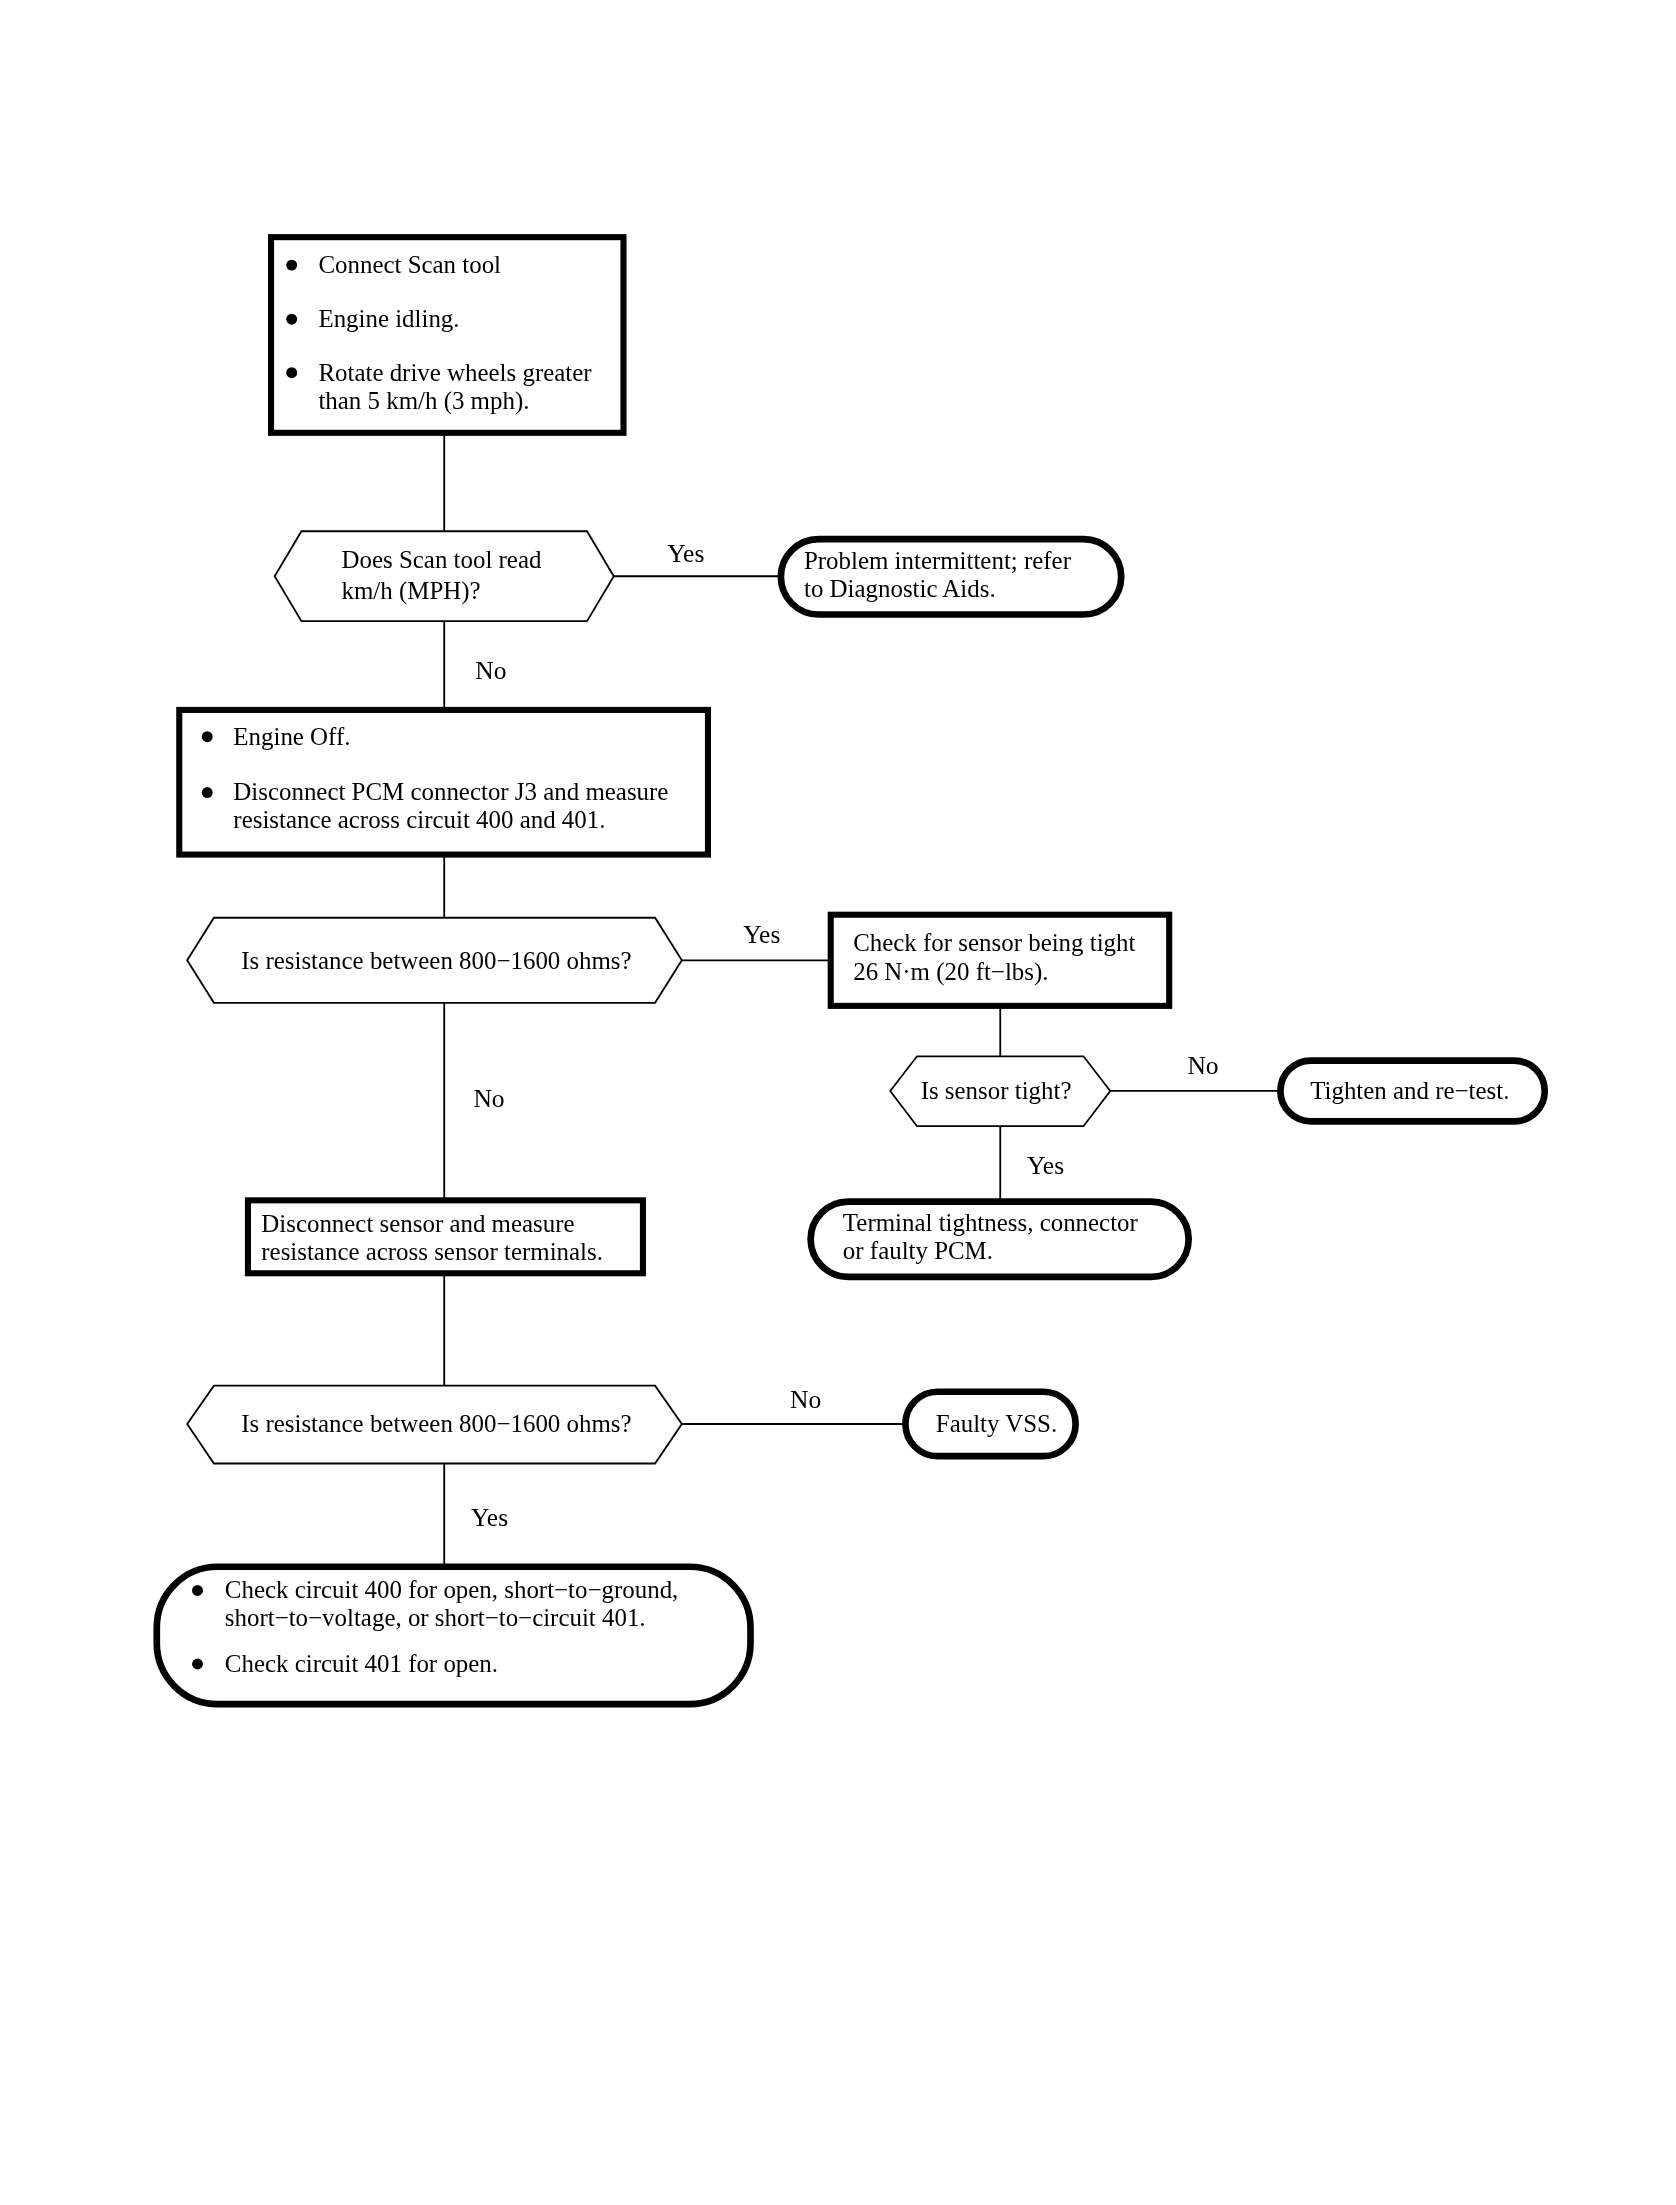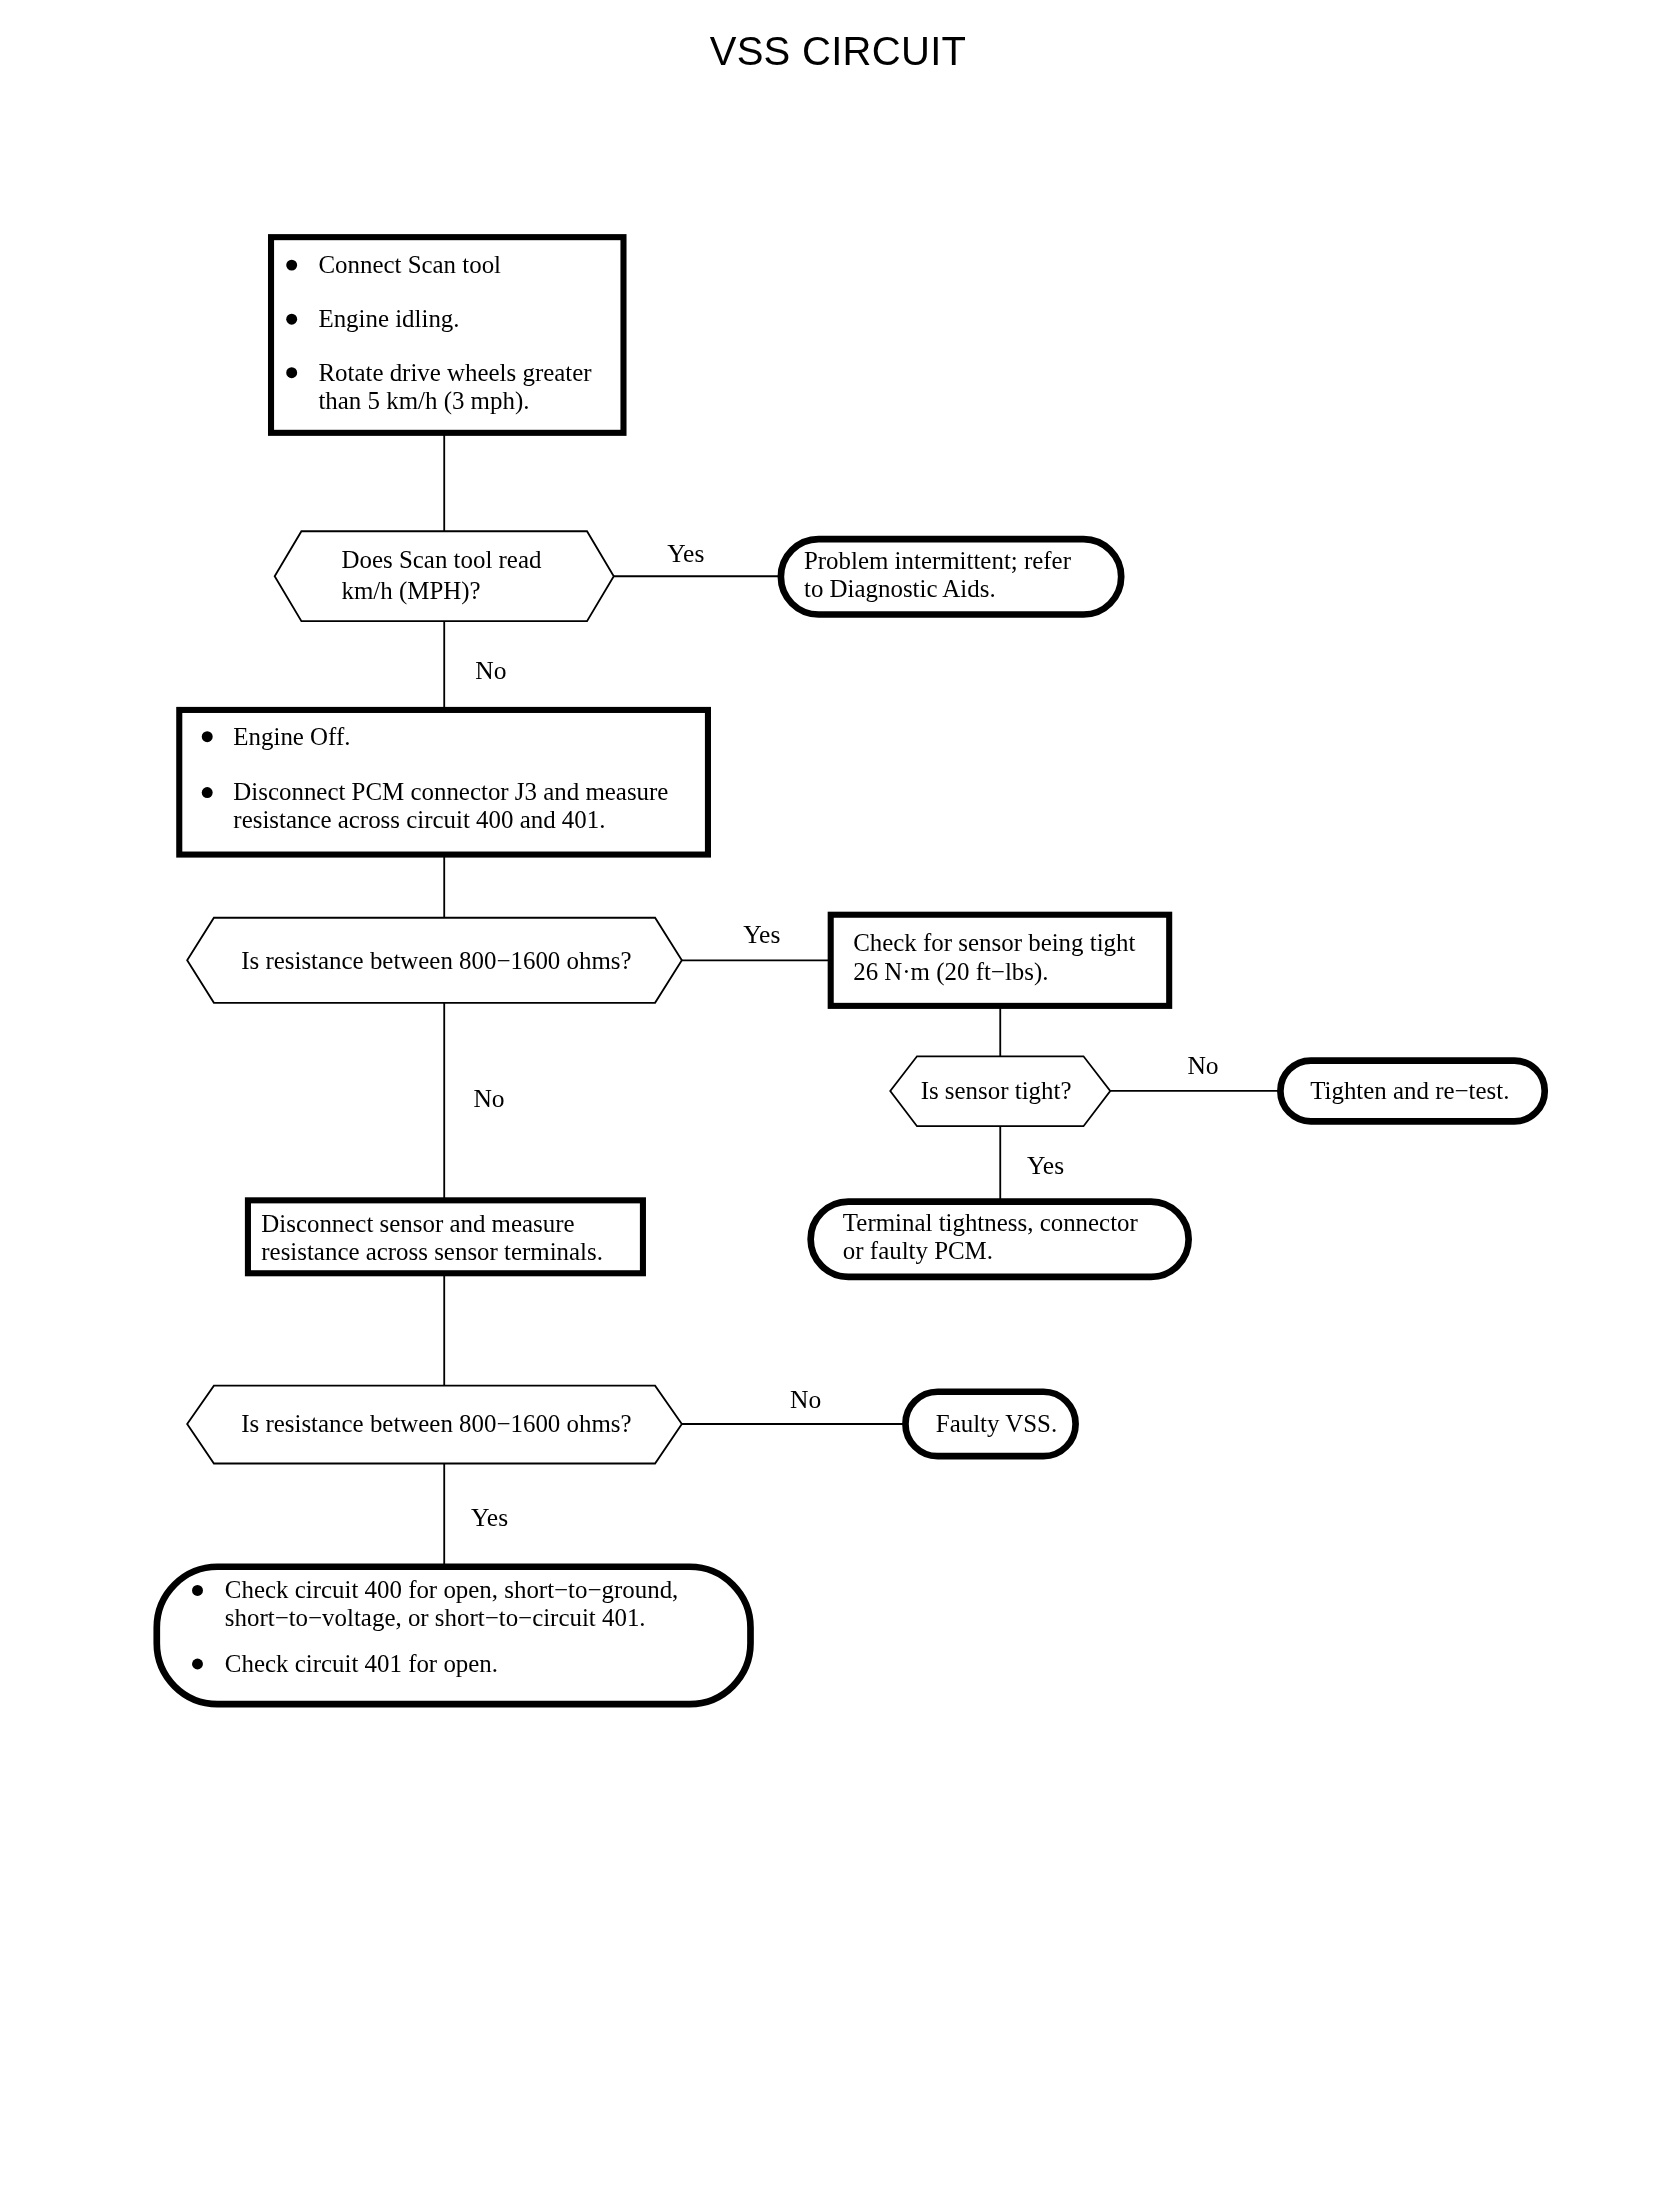--- a/index.html
+++ b/index.html
@@ -74,21 +74,20 @@
   }
   .bullet-dot {
     fill: #000000;
   }
 </style>
 </head>
 <body>
 
 <div id="flow-root">
 
-  <div class="page-title">VSS CIRCUIT</div>
 
   <svg class="diagram" viewBox="0 0 2758 3628">
 
     <g>
 
       <line class="connector" x1="731" y1="712" x2="731" y2="874"></line>
 
       <line class="connector" x1="1010" y1="948" x2="1285" y2="948"></line>
 
       <line class="connector" x1="731" y1="1022" x2="731" y2="1168"></line>

